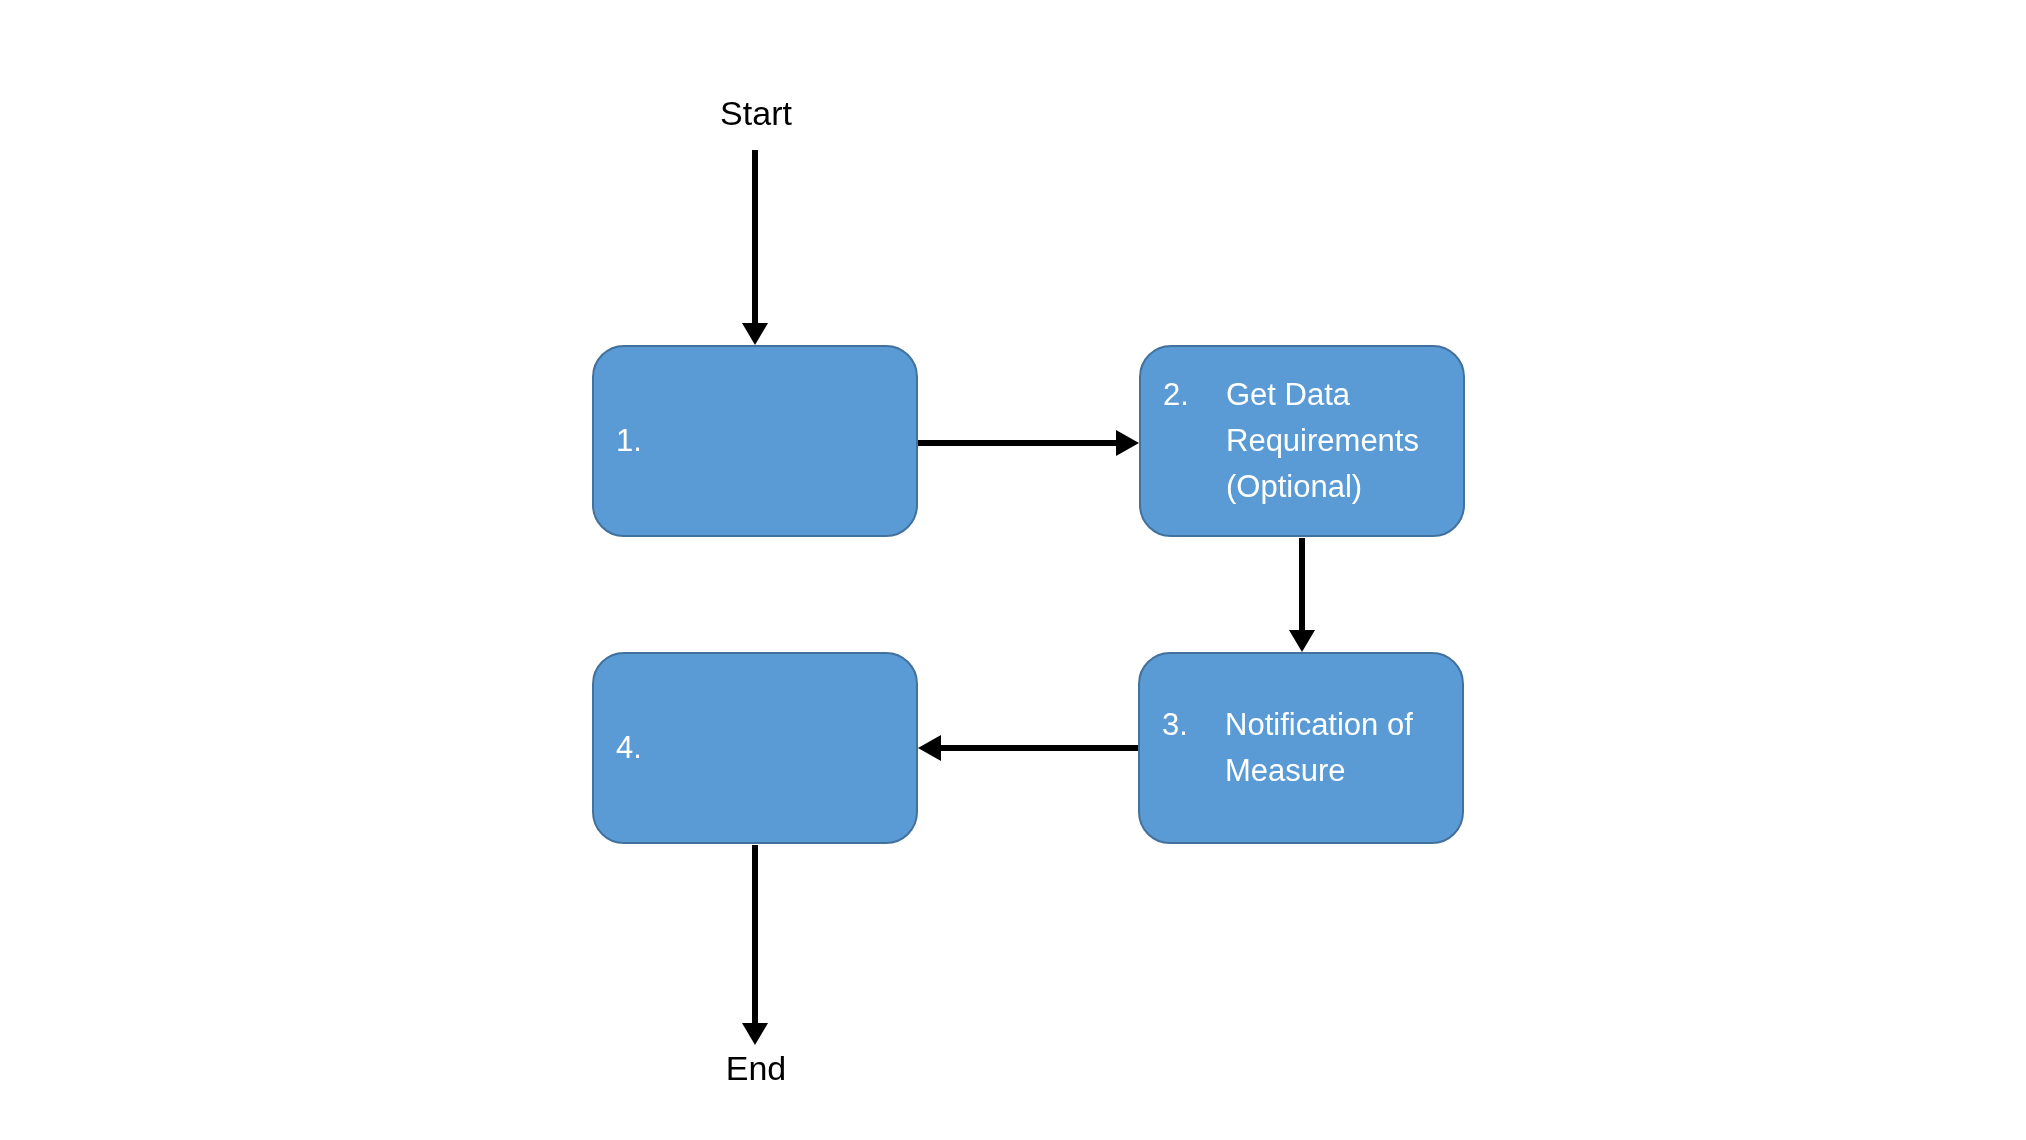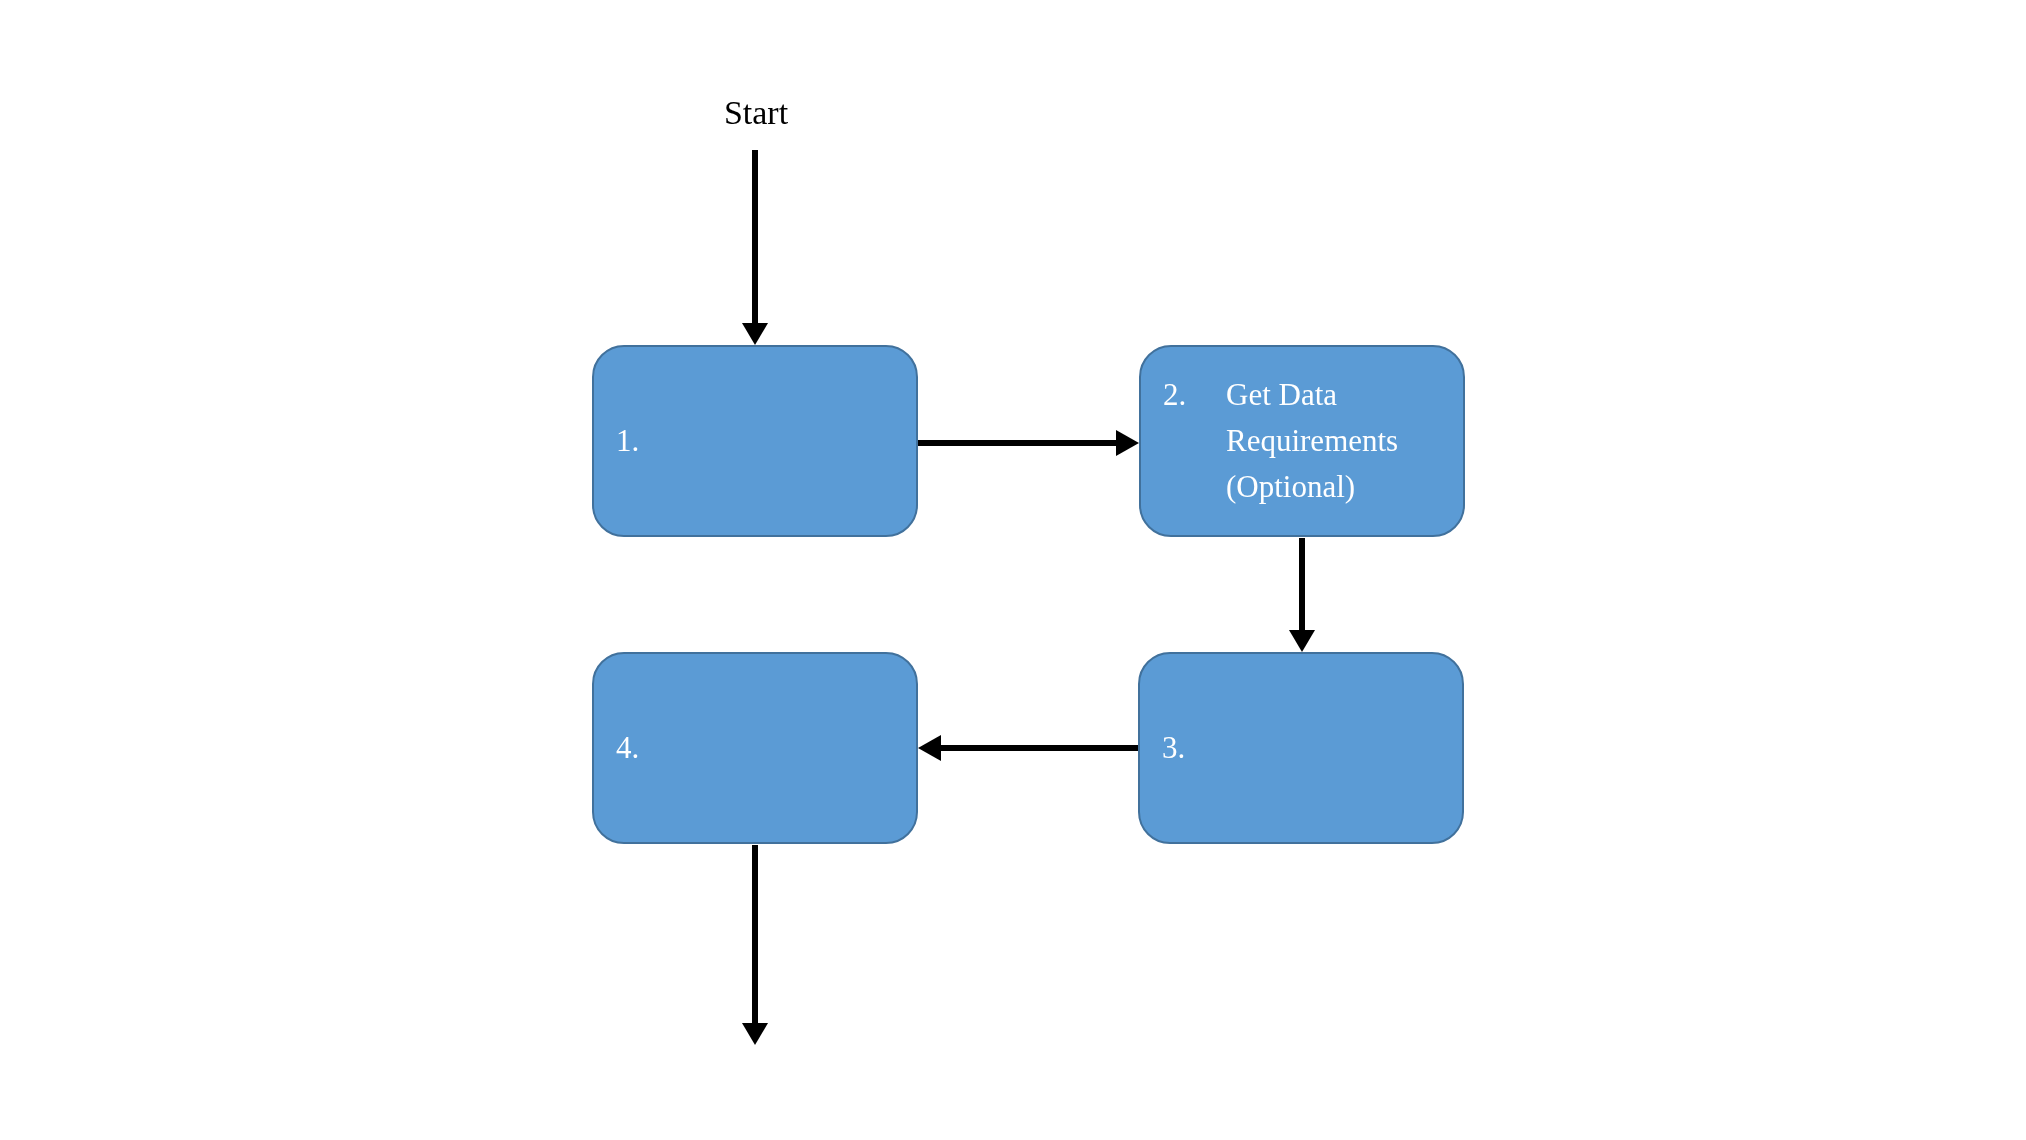--- a/index.html
+++ b/index.html
@@ -5,21 +5,21 @@
   html, body {
     margin: 0;
     padding: 0;
     background: #ffffff;
   }
   .canvas {
     position: relative;
     width: 2026px;
     height: 1140px;
     background: #ffffff;
-    font-family: Liberation Serif, serif;
+    font-family: Liberation Sans, sans-serif;
     overflow: hidden;
   }
   .terminal-label {
     position: absolute;
     width: 300px;
     text-align: center;
     font-size: 34px;
     color: var(--label-text, #000000);
     line-height: 40px;
   }
@@ -93,20 +93,21 @@
   <div class="node node-2">
     <div class="node-inner">
       <span class="node-number">2.</span>
       <span class="node-label">Get Data Requirements (Optional)</span>
     </div>
   </div>
 
   <div class="node node-3">
     <div class="node-inner">
       <span class="node-number">3.</span>
+      <span class="node-label">Notification of Measure</span>
     </div>
   </div>
 
   <div class="node node-4">
     <div class="node-inner">
       <span class="node-number">4.</span>
     </div>
   </div>
 
   <svg class="arrow-layer" viewBox="0 0 2026 1140" xmlns="http://www.w3.org/2000/svg">
@@ -130,14 +131,15 @@
       <line x1="1138" y1="748" x2="940" y2="748"></line>
       <polygon points="918,748 941,735 941,761"></polygon>
     </g>
 
     <g>
       <line x1="755" y1="845" x2="755" y2="1024"></line>
       <polygon points="755,1045 742,1023 768,1023"></polygon>
     </g>
   </svg>
 
+  <div class="terminal-label end-label">End</div>
 
 </div>
 
 </body></html>

